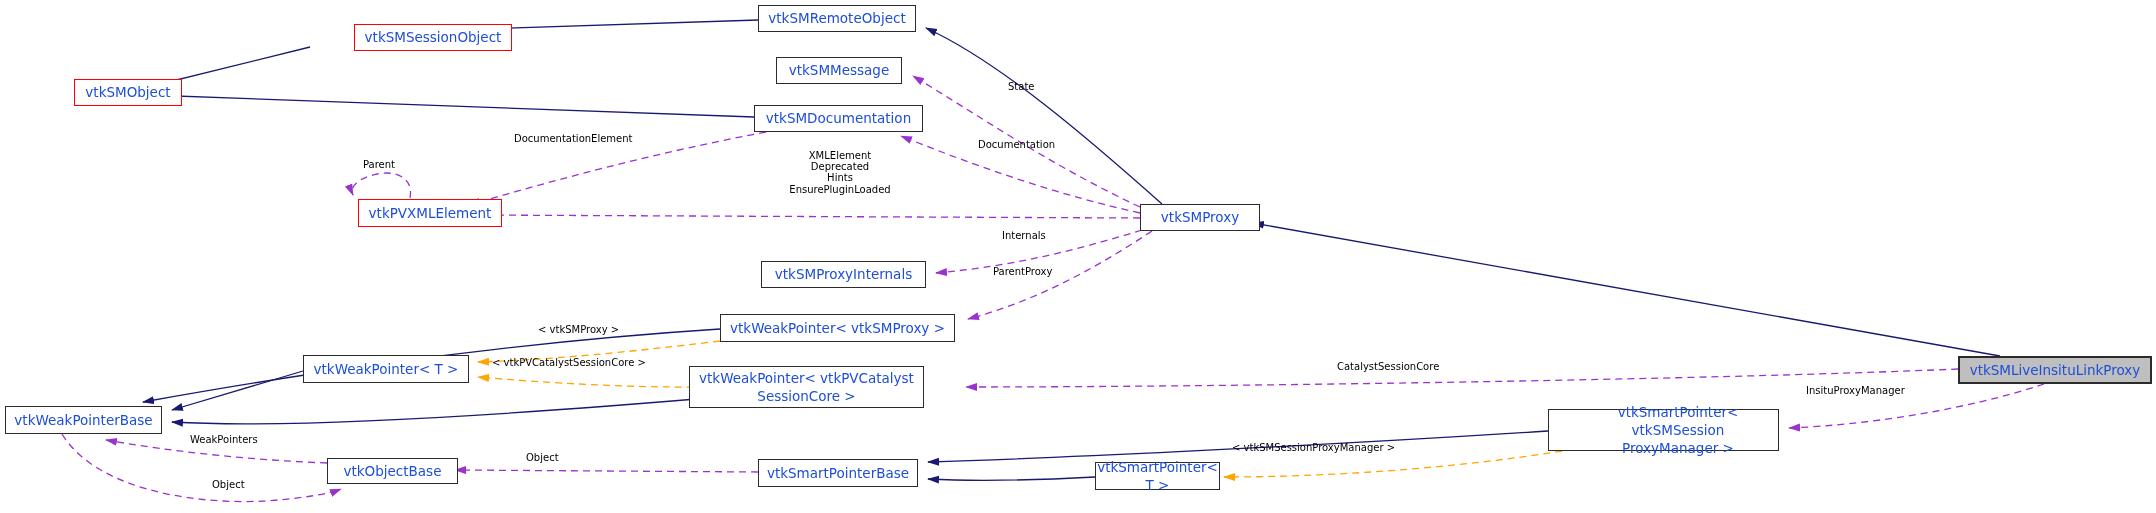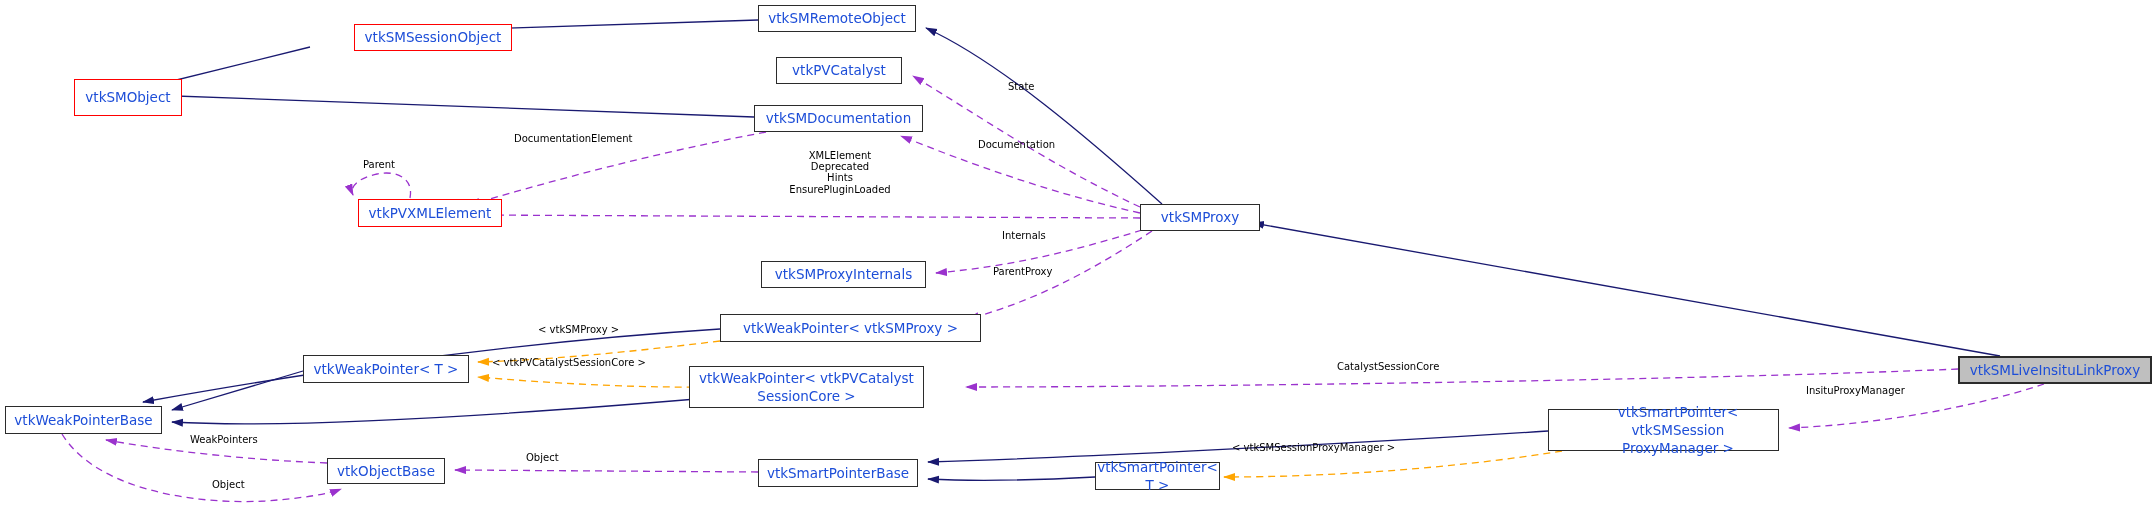--- a/index.html
+++ b/index.html
@@ -89,34 +89,34 @@
     <path class="edge e-use" d="M62,434 C95,488 190,505 265,501 C305,498 328,494 341,489" marker-end="url(#arrUse)"></path>
     <path class="edge e-use" d="M758,472 L455,470" marker-end="url(#arrUse)"></path>
     <path class="edge e-use" d="M1958,369 C1700,380 1210,387 966,387" marker-end="url(#arrUse)"></path>
     <path class="edge e-use" d="M2044,384 C1970,409 1868,425 1789,428" marker-end="url(#arrUse)"></path>
 
     <path class="edge e-tpl" d="M720,341 C630,352 548,360 478,362" marker-end="url(#arrTpl)"></path>
     <path class="edge e-tpl" d="M718,387 C630,388 548,383 478,377" marker-end="url(#arrTpl)"></path>
     <path class="edge e-tpl" d="M1562,451 C1450,469 1325,477 1224,477" marker-end="url(#arrTpl)"></path>
   </svg>
 
-  <div class="node red" style="left:30px;top:79px;width:108px;height:37px;">vtkSMObject</div>
+  <div class="node red" style="left:30px;top:79px;width:108px;height:27px;">vtkSMObject</div>
   <div class="node red" style="left:310px;top:24px;width:158px;height:27px;">vtkSMSessionObject</div>
   <div class="node" style="left:758px;top:5px;width:158px;height:27px;">vtkSMRemoteObject</div>
-  <div class="node" style="left:776px;top:57px;width:126px;height:27px;">vtkPVCatalyst</div>
+  <div class="node" style="left:776px;top:57px;width:126px;height:27px;">vtkSMMessage</div>
   <div class="node" style="left:754px;top:105px;width:169px;height:27px;">vtkSMDocumentation</div>
   <div class="node red" style="left:314px;top:199px;width:144px;height:28px;">vtkPVXMLElement</div>
   <div class="node" style="left:1140px;top:204px;width:120px;height:27px;text-align:center;">vtkSMProxy</div>
   <div class="node" style="left:761px;top:261px;width:165px;height:27px;">vtkSMProxyInternals</div>
-  <div class="node" style="left:720px;top:314px;width:261px;height:28px;">vtkWeakPointer&lt; vtkSMProxy &gt;</div>
+  <div class="node" style="left:720px;top:314px;width:235px;height:28px;">vtkWeakPointer&lt; vtkSMProxy &gt;</div>
   <div class="node" style="left:303px;top:355px;width:166px;height:28px;">vtkWeakPointer&lt; T &gt;</div>
   <div class="node" style="left:689px;top:366px;width:235px;height:42px;">vtkWeakPointer&lt; vtkPVCatalyst
 SessionCore &gt;</div>
   <div class="node" style="left:5px;top:406px;width:157px;height:28px;">vtkWeakPointerBase</div>
-  <div class="node" style="left:327px;top:458px;width:118px;height:26px;">vtkObjectBase</div>
+  <div class="node" style="left:327px;top:458px;width:131px;height:26px;">vtkObjectBase</div>
   <div class="node" style="left:758px;top:459px;width:160px;height:28px;">vtkSmartPointerBase</div>
   <div class="node" style="left:1095px;top:462px;width:125px;height:28px;">vtkSmartPointer&lt; T &gt;</div>
   <div class="node" style="left:1548px;top:409px;width:231px;height:42px;padding-left:29px;">vtkSmartPointer&lt; vtkSMSession
 ProxyManager &gt;</div>
   <div class="node main" style="left:1958px;top:356px;width:194px;height:28px;">vtkSMLiveInsituLinkProxy</div>
 
   <div class="elabel" style="left:1008px;top:81px;">State</div>
   <div class="elabel" style="left:978px;top:139px;">Documentation</div>
   <div class="elabel" style="left:514px;top:133px;">DocumentationElement</div>
   <div class="elabel center" style="left:770px;top:150px;width:140px;">XMLElement

